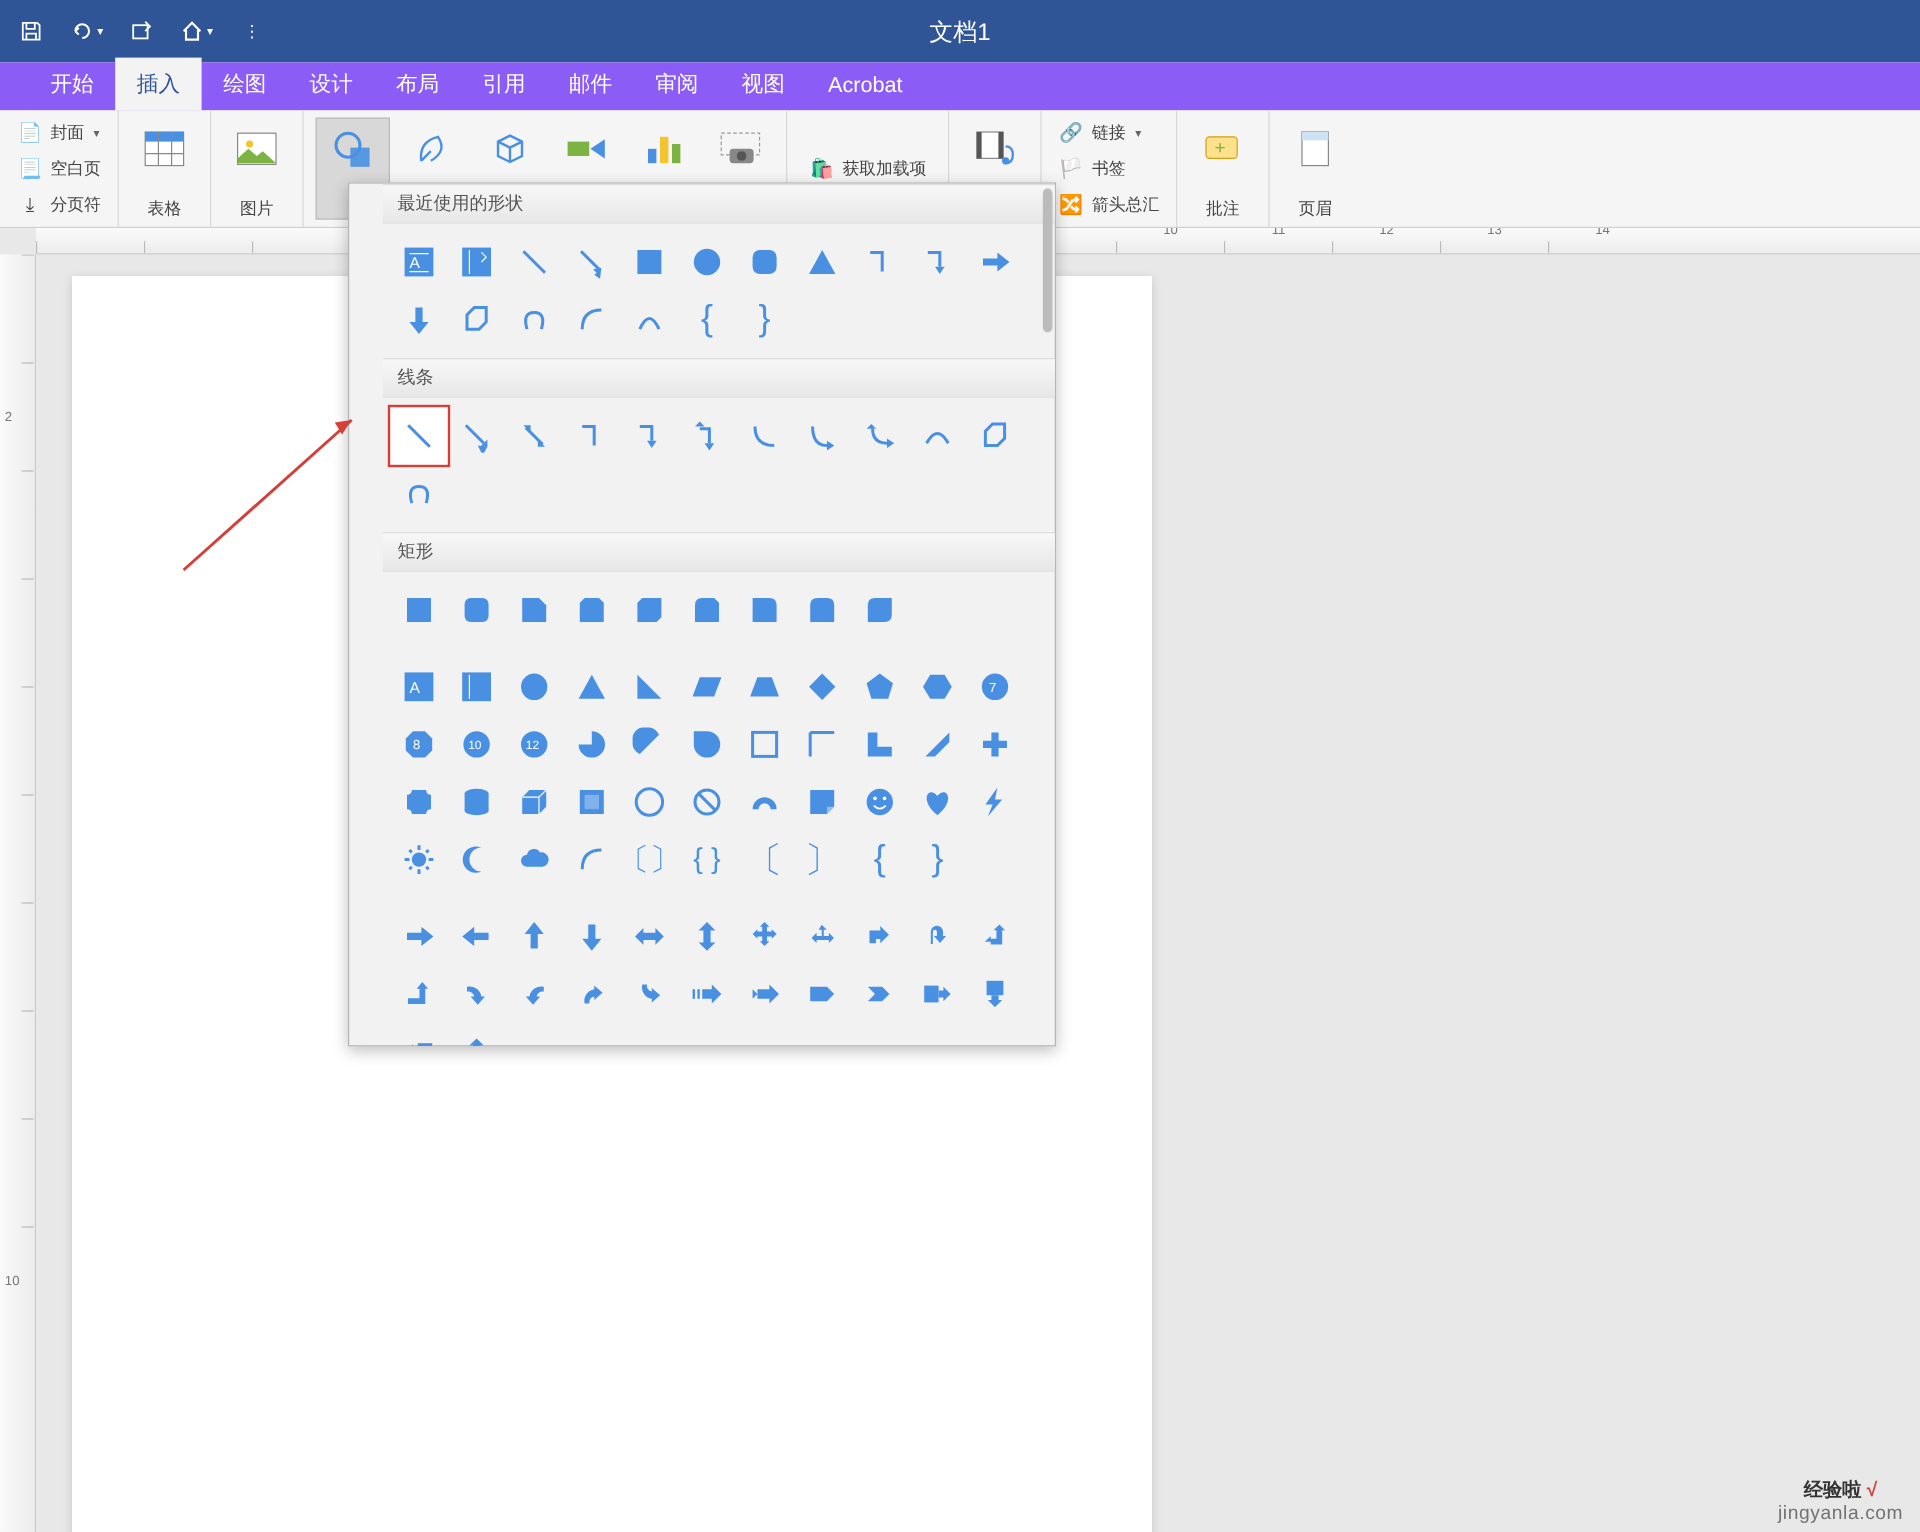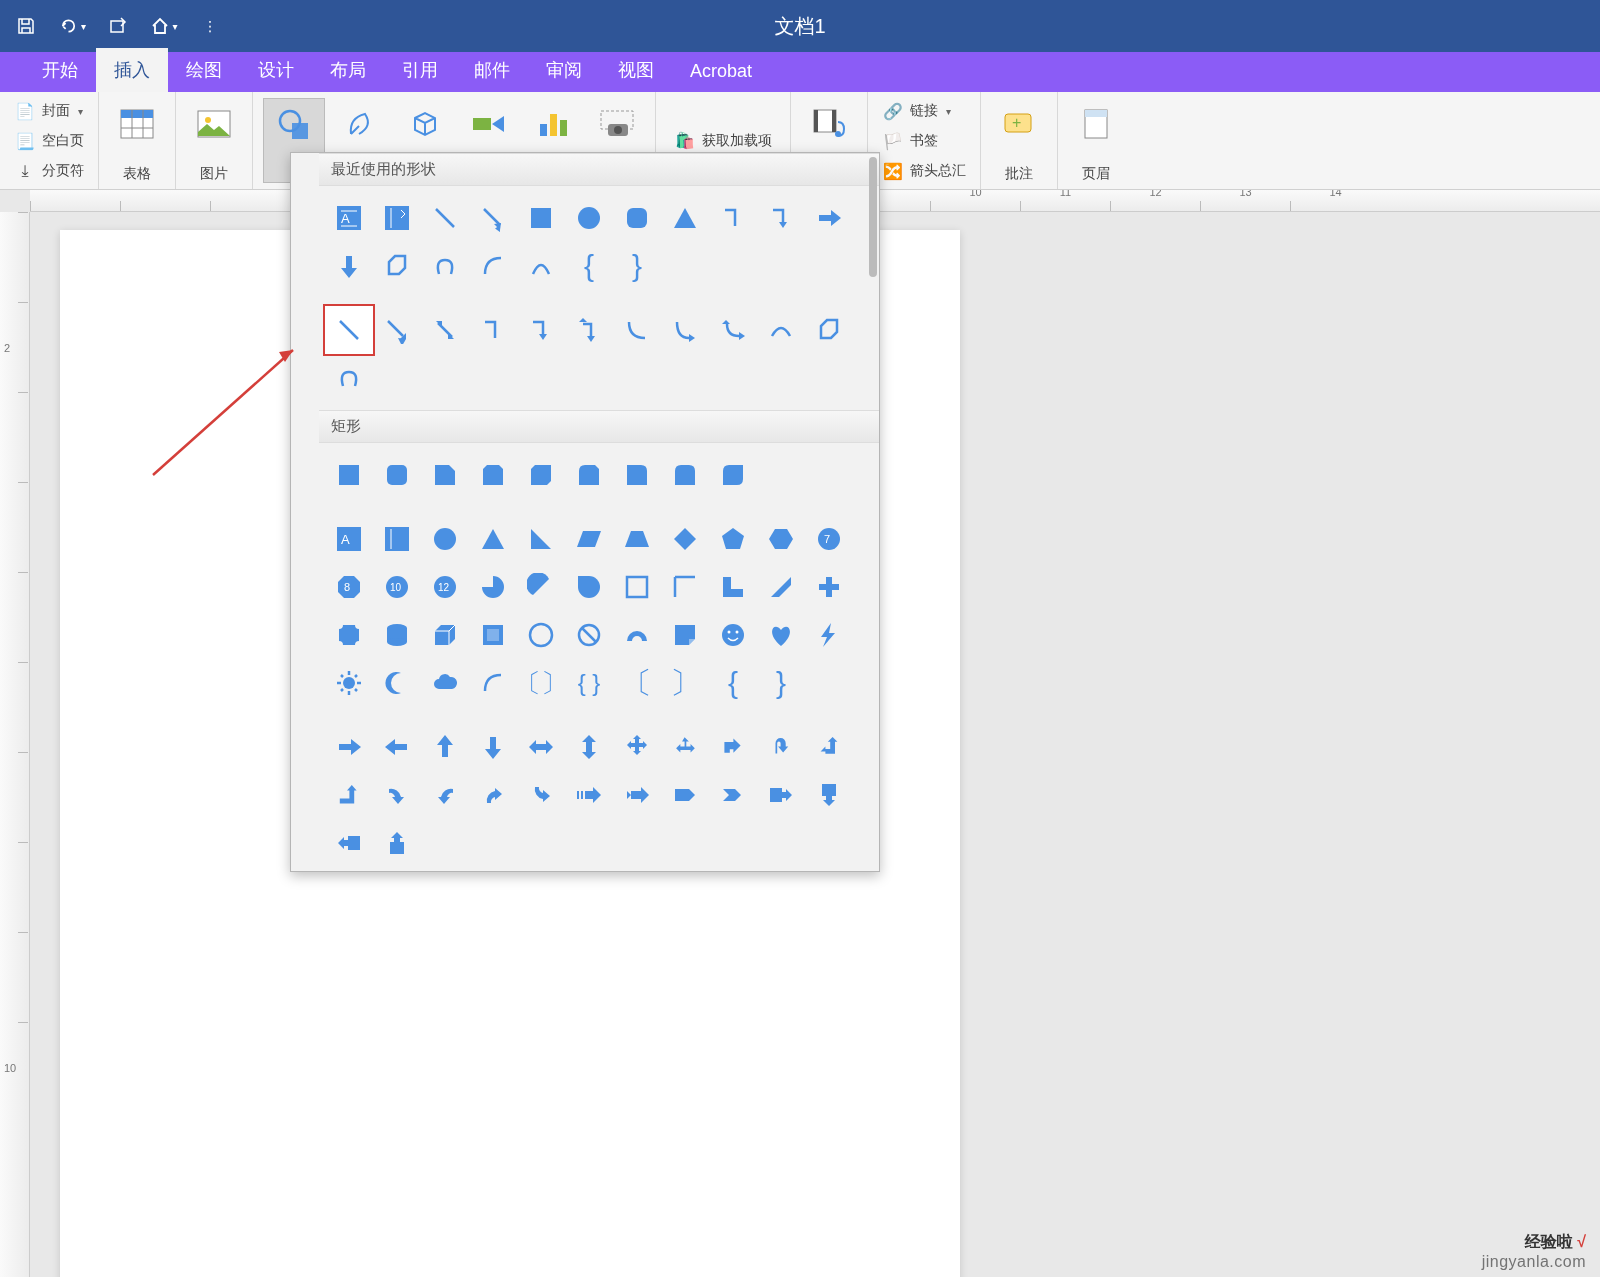--- a/index.html
+++ b/index.html
@@ -47,21 +47,21 @@
 .shape-cell { width: 48px; height: 48px; display: flex; align-items: center; justify-content: center; cursor: pointer; color: #4a90e2; font-size: 26px; }
 .shape-cell.hl { outline: 2px solid #d43f3a; background: #fff; }
 .shape-cell svg { width: 28px; height: 28px; }
 .svgfill { fill: #4a90e2; }
 .svgstroke { stroke: #4a90e2; stroke-width: 2.5; fill: none; }
 
 
 .arrow-annot { position: absolute; top: 340px; left: 148px; width: 160px; height: 140px; pointer-events: none; z-index: 60; }
 
 
-.watermark { position: absolute; right: 14px; bottom: 6px; text-align: right; font-size: 16px; color: #333; }
+.watermark { position: absolute; right: 14px; bottom: 6px; text-align: center; font-size: 16px; color: #333; }
 .watermark .brand { font-weight: bold; }
 .watermark .brand .red { color: #d43f3a; }
 .watermark .url { font-size: 16px; color: #737373; letter-spacing: .5px; }
 
 .scroll-thumb { position:absolute; right:2px; top:4px; width:8px; height:120px; background:#bbb; border-radius:4px; }
 </style>
 </head>
 <body>
 
 <div class="titlebar">
@@ -392,20 +392,21 @@
         </div>
     <div class="shape-cell">
           <svg viewBox="0 0 28 28">
             <path d="M6 22 Q14 4 22 22" class="svgstroke"></path>
           </svg>
         </div>
     <div class="shape-cell" style="font-size:30px;font-weight:300">{</div>
     <div class="shape-cell" style="font-size:30px;font-weight:300">}</div>
   </div>
 
+  <div class="cat-header">线条</div>
   <div class="shape-grid">
     <div class="shape-cell hl">
           <svg viewBox="0 0 28 28">
             <line x1="5" y1="5" x2="23" y2="23" class="svgstroke"></line>
           </svg>
         </div>
     <div class="shape-cell">
           <svg viewBox="0 0 28 28">
             <line x1="5" y1="5" x2="20" y2="20" class="svgstroke"></line>
             <path d="M23 23l-8-1  4 8z" class="svgfill" transform="rotate(0)"></path>

